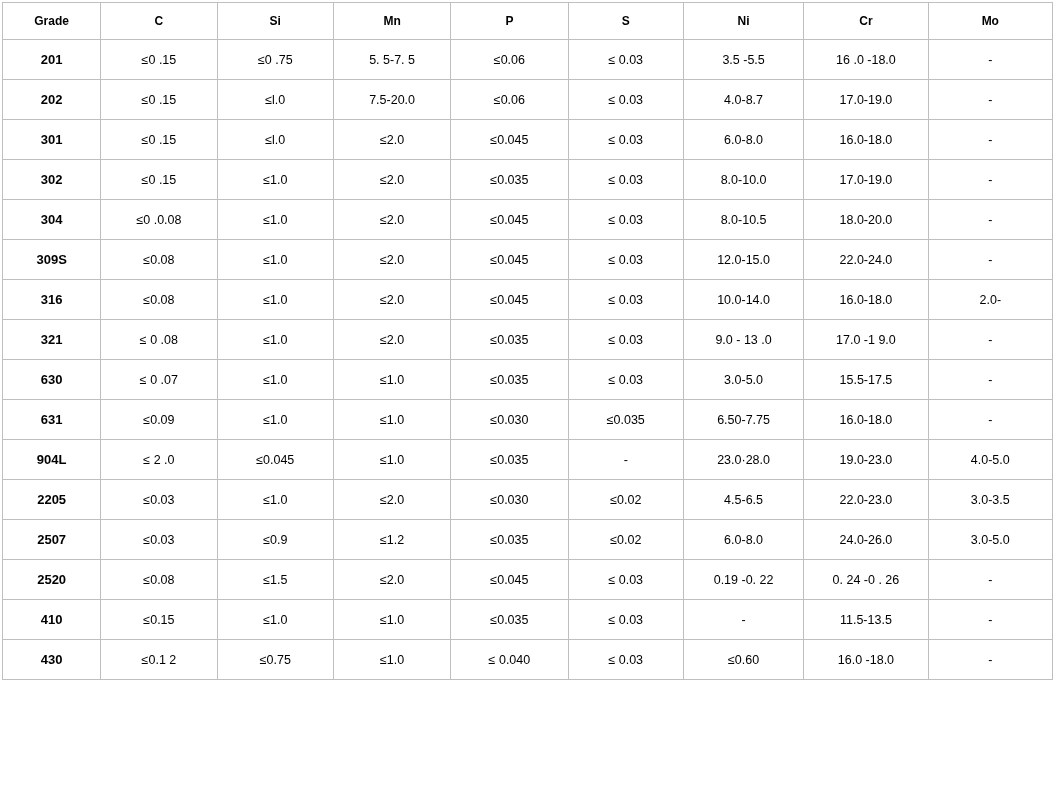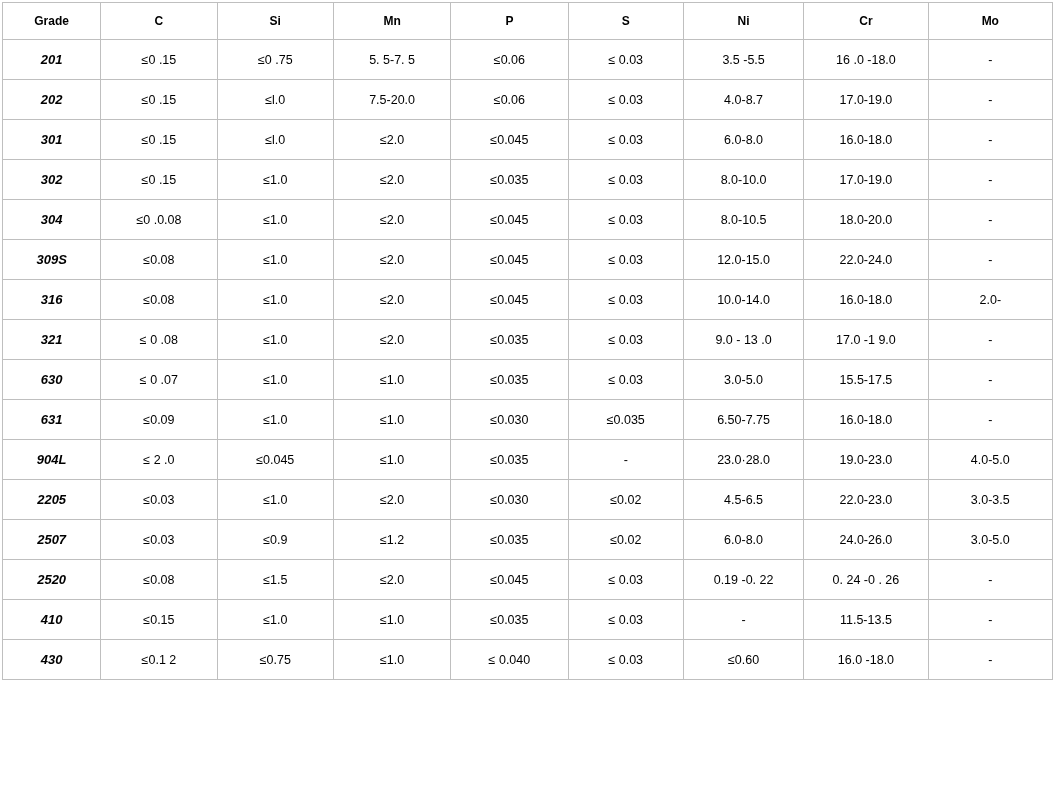--- a/index.html
+++ b/index.html
@@ -38,21 +38,20 @@
     overflow: hidden;
   }
   table.alloy-table thead th {
     font-weight: bold;
     font-size: 12px;
     height: 36px;
   }
   table.alloy-table tbody td.grade-cell {
     font-weight: bold;
     font-size: 13px;
-    font-style: italic;
   }
   table.alloy-table tbody td.value-cell {
     font-weight: normal;
   }
   
   col.c-grade { width: 98px; }
   col.c-c     { width: 116px; }
   col.c-si    { width: 116px; }
   col.c-mn    { width: 117px; }
   col.c-p     { width: 117px; }

